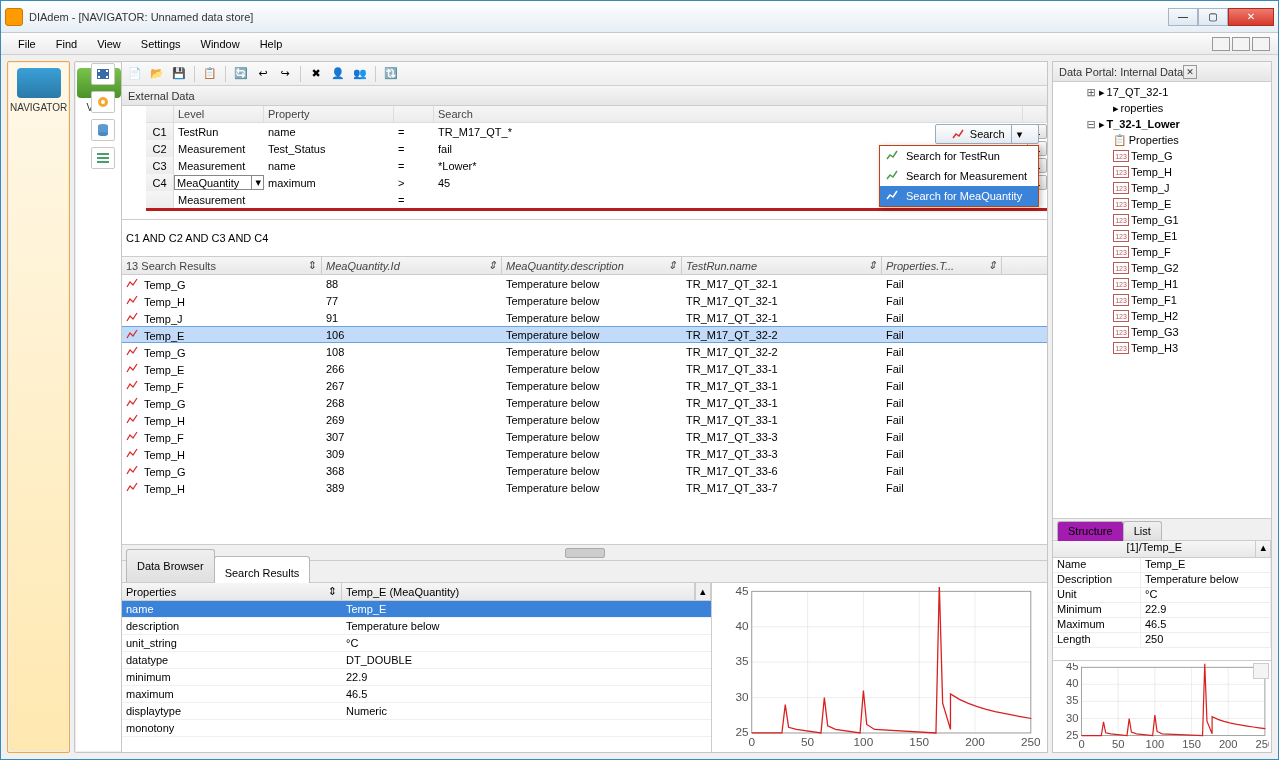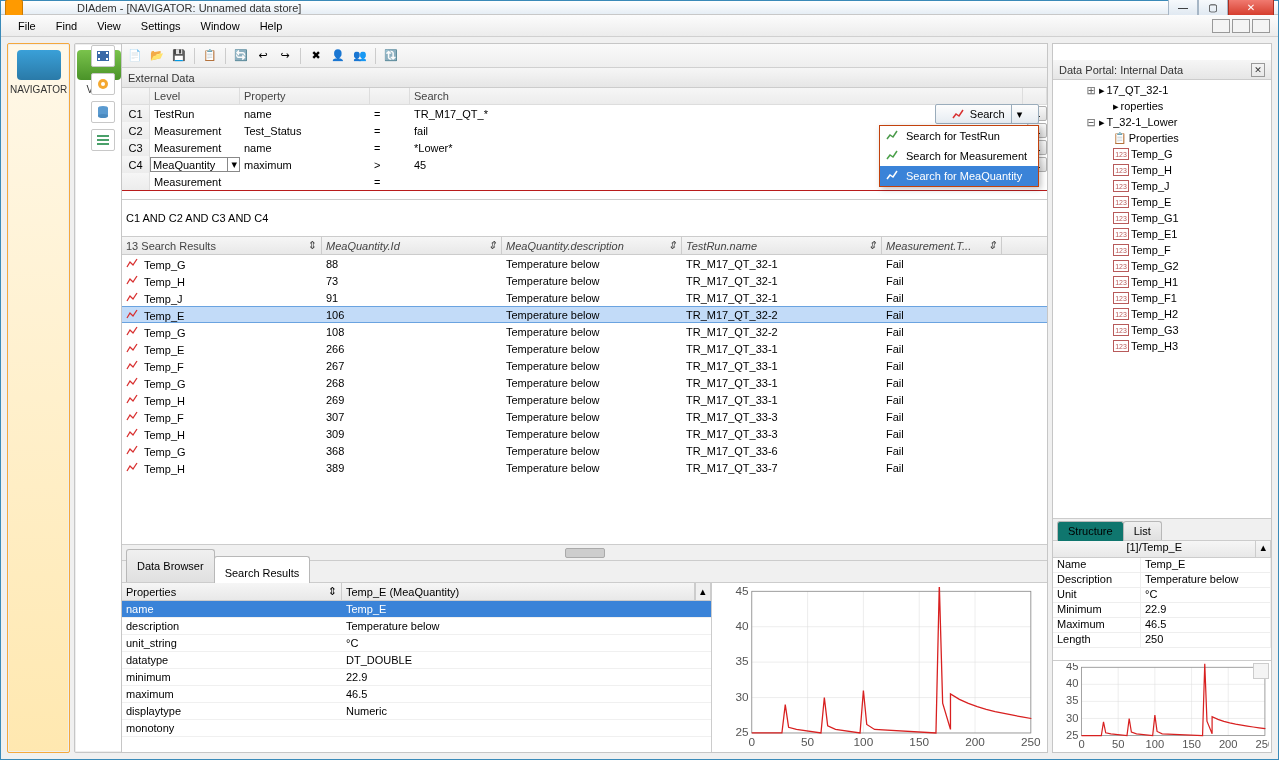--- a/index.html
+++ b/index.html
@@ -1,20 +1,20 @@
 <!DOCTYPE html>
 <html><head>
 <meta charset="utf-8">
 <style>
 * { box-sizing: border-box; margin: 0; padding: 0; font-family: 'Segoe UI', Tahoma, sans-serif; font-size: 11px; }
 body { background: #fff; overflow: hidden; }
 
 .window { width: 1279px; height: 760px; background: #fff; border: 1px solid #3a8ab8; display: flex; flex-direction: column; }
 
-.titlebar { height: 14px; background: linear-gradient(#fff,#e6eef5); display: flex; align-items: center; padding: 0 4px; border-bottom: 1px solid #c8c8c8; gap: 48px; }
+.titlebar { height: 32px; background: linear-gradient(#fff,#e6eef5); display: flex; align-items: center; padding: 0 4px; border-bottom: 1px solid #c8c8c8; }
 .titlebar .app-icon { width: 18px; height: 18px; background: #ff9a00; border: 1px solid #cc7a00; border-radius: 3px; margin-right: 6px; }
 .titlebar .title { flex: 1; color: #333; }
 .titlebar .winctl { display: flex; gap: 0; }
 .titlebar .winbtn { width: 30px; height: 18px; border: 1px solid #a6b6c6; background: linear-gradient(#f6f9fc,#dfe8f1); display:flex; align-items:center; justify-content:center; font-size:10px; }
 .titlebar .winbtn.close { background: linear-gradient(#f07a70,#d43a2a); color:#fff; border-color:#aa2e20; width:46px; }
 
 .menubar { height: 22px; background: linear-gradient(#fcfcfc,#ececec); display: flex; align-items: center; padding: 0 8px; gap: 2px; border-bottom: 1px solid #d0d0d0; }
 .menubar .mitem { padding: 2px 9px; cursor: default; }
 .menubar .wbtns { margin-left: auto; display:flex; gap:2px; }
 .menubar .wbtns span { width:18px; height:14px; border:1px solid #999; background:#f4f4f4; display:inline-block;}
@@ -35,21 +35,21 @@
 .iconcol .ic { width:24px; height:22px; background:#fff; border:1px solid #c8c8c8; border-radius:2px; display:flex; align-items:center; justify-content:center;}
 .iconcol .ic svg{width:16px;height:16px;}
 
 .main { flex:1; display:flex; flex-direction:column; gap:0; background:#fff; border:1px solid #c6c6c6;}
 .toolbar2 { height:24px; display:flex; align-items:center; padding:0 4px; gap:4px; background:linear-gradient(#fafafa,#eee); border-bottom:1px solid #d0d0d0;}
 .toolbar2 .tb { width:18px; height:18px; border:1px solid transparent; display:flex; align-items:center; justify-content:center;}
 .toolbar2 .sep { width:1px; height:16px; background:#ccc; margin:0 2px;}
 
 .panel-hdr { background:linear-gradient(#f6f6f6,#e6e6e6); height:20px; display:flex; align-items:center; padding:0 6px; border-bottom:1px solid #ccc; font-size:11px; color:#333;}
 
-.criteria { border-bottom:1px solid #b91c1c; }
+.criteria { border-bottom:3px solid #b91c1c;margin-left:24px; }
 .criteria-row { display:grid; grid-template-columns: 28px 90px 130px 40px 1fr 24px; height:17px; align-items:center; }
 .criteria-row.head { background:linear-gradient(#f6f6f6,#ececec); font-weight:400; color:#444; border-bottom:1px solid #ddd;}
 .criteria-row.head > div { padding:0 4px; border-right:1px solid #ddd; height:100%; display:flex; align-items:center;}
 .criteria-row > div { padding:0 4px; font-size:11px; white-space:nowrap; overflow:hidden; text-overflow:ellipsis; }
 .criteria-row .cidx { background:linear-gradient(#f6f6f6,#ececec); text-align:center; border-right:1px solid #ddd; height:100%; display:flex; align-items:center; justify-content:center;}
 .criteria-row .cbrowse { width:20px; height:15px; border:1px solid #b0b0b0; background:linear-gradient(#f8f8f8,#e0e0e0); font-size:9px; display:flex; align-items:center; justify-content:center; border-radius:2px; margin-left:auto;}
 .criteria-row .placeholder { color:#888; }
 .criteria-row .dropdown-cell { border:1px solid #888; height:15px; background:#fff; padding:0 2px; display:flex; align-items:center; justify-content:space-between;}
 .criteria-row .dropdown-cell .arr{border-left:1px solid #888; padding-left:3px; height:100%; display:flex; align-items:center;}
 
@@ -92,32 +92,32 @@
 .prop-row { display:grid; grid-template-columns: 220px 1fr; height:17px; align-items:center; border-bottom:1px solid #f0f0f0;}
 .prop-row.sel { background:#3a83d8; color:#fff;}
 .prop-row > div { padding:0 4px;}
 .props-body { flex:1; overflow:hidden;}
 .props .pscroll { width:16px; background:#f0f0f0; border-left:1px solid #ccc;}
 
 .preview { flex:1; padding:4px; position:relative;}
 .preview svg { width:100%; height:100%;}
 
 .dataportal { width: 220px; background:#fff; border:1px solid #c6c6c6; display:flex; flex-direction:column;}
-.dataportal .panel-hdr { justify-content:space-between;margin-top:16px;}
+.dataportal .panel-hdr { justify-content:flex-start;}
 .dataportal .closebtn {width:14px;height:14px;border:1px solid #999;display:flex;align-items:center;justify-content:center;font-size:9px;}
 .tree { flex:1; overflow:auto; padding:2px;}
 .tree-item { display:flex; align-items:center; height:16px; gap:2px; white-space:nowrap;}
 .tree-item .tw { width:12px; text-align:center; color:#666;}
 .tree-item.l1 { padding-left:30px;}
 .tree-item.l2 { padding-left:44px;}
-.tree-item.bold span.lbl { font-weight:normal;}
+.tree-item.bold span.lbl { font-weight:bold;}
 .tree-item .numicon { width:16px; height:12px; background:#fff; border:1px solid #b85a5a; color:#b85a5a; font-size:7px; display:flex; align-items:center; justify-content:center;}
 .dp-tabs { height:22px; display:flex; align-items:flex-end; padding:0 4px; background:#f0f0f0; border-top:1px solid #ccc;}
 .dp-tabs .tab { padding:3px 10px; border:1px solid #b8b8b8; border-bottom:none; background:linear-gradient(#f0f0f0,#e0e0e0); border-radius:3px 3px 0 0; margin-right:-1px;}
-.dp-tabs .tab.active { background:#0f766e; position:relative; top:1px; padding-bottom:4px;}
+.dp-tabs .tab.active { background:#a21caf; position:relative; top:1px; padding-bottom:4px;}
 .dataportal .props2 { height:120px; border-top:1px solid #ccc;}
 .props2-hdr { height:17px; background:linear-gradient(#f6f6f6,#e8e8e8); text-align:center; border-bottom:1px solid #ccc; display:flex;}
 .props2-hdr > div{flex:1; border-right:1px solid #ccc; padding:0 4px;}
 .props2-row { display:grid; grid-template-columns: 88px 1fr; height:15px; border-bottom:1px solid #eee;}
 .props2-row > div { padding:0 4px; border-right:1px solid #eee; white-space:nowrap; overflow:hidden;}
 .dp-preview { height:92px; border-top:1px solid #ccc; padding:2px; position:relative;}
 .dp-preview svg{width:100%;height:100%;}
 .dp-preview .spk{position:absolute;right:2px;top:2px;width:16px;height:16px;border:1px solid #ccc;background:#f4f4f4;}
 </style>
 </head>
@@ -337,21 +337,21 @@
             </div>
           <div>
               <span>MeaQuantity.description</span>
               <span>⇕</span>
             </div>
           <div>
               <span>TestRun.name</span>
               <span>⇕</span>
             </div>
           <div>
-              <span>Measurement.T...</span>
+              <span>Properties.T...</span>
               <span>⇕</span>
             </div>
         </div>
         <div class="results-body" id="results-body">
             <div class="result-row">
               <div><span class="ricon">
                   <svg viewBox="0 0 12 12">
                     <polyline points="1,10 4,5 7,8 11,2" stroke="#d83030" fill="none" stroke-width="1.3"></polyline>
                   </svg>
                 </span>Temp_G</div>
@@ -359,21 +359,21 @@
               <div>Temperature below</div>
               <div>TR_M17_QT_32-1</div>
               <div>Fail</div>
             </div>
             <div class="result-row">
               <div><span class="ricon">
                   <svg viewBox="0 0 12 12">
                     <polyline points="1,10 4,5 7,8 11,2" stroke="#d83030" fill="none" stroke-width="1.3"></polyline>
                   </svg>
                 </span>Temp_H</div>
-              <div>73</div>
+              <div>77</div>
               <div>Temperature below</div>
               <div>TR_M17_QT_32-1</div>
               <div>Fail</div>
             </div>
             <div class="result-row">
               <div><span class="ricon">
                   <svg viewBox="0 0 12 12">
                     <polyline points="1,10 4,5 7,8 11,2" stroke="#d83030" fill="none" stroke-width="1.3"></polyline>
                   </svg>
                 </span>Temp_J</div>

